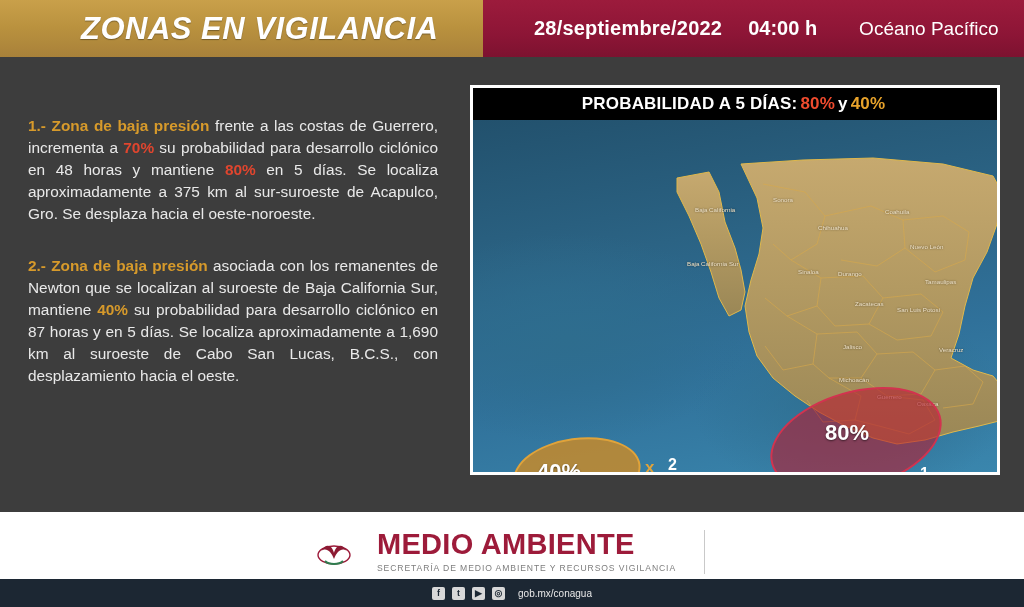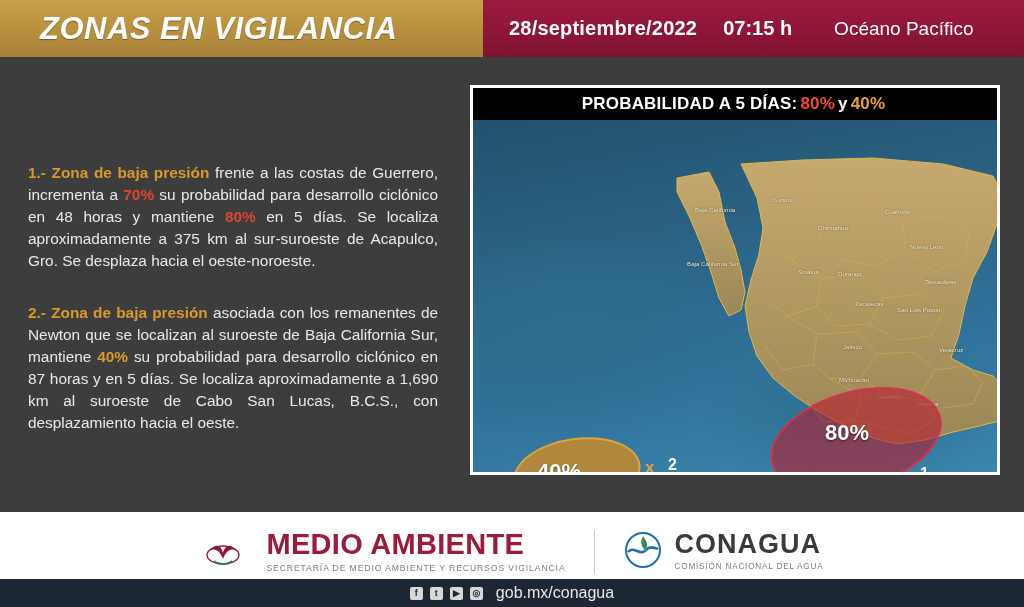--- a/index.html
+++ b/index.html
@@ -25,29 +25,30 @@
   .header-left {
     width: 483px; height: 57px;
     background: linear-gradient(180deg,#c9a04a 0%, #b9913e 50%, #a8813a 100%);
     display: flex; align-items: center;
   }
   .header-title {
     color: #ffffff;
     font-size: 31px;
     font-weight: bold;
     letter-spacing: 0.5px;
-    padding-left: 40px;
+    padding-left: 81px;
     text-shadow: 0 1px 1px rgba(0,0,0,.35);
     font-style: italic;
   }
   .header-right {
     flex: 1; height: 57px;
     background: linear-gradient(180deg,#9c1b3c 0%, #8d1536 60%, #7d1230 100%);
     display: flex; align-items: center;
     color: #ffffff;
+    padding-left: 25px;
   }
   .hr-date {
     font-size: 20px; font-weight: bold; padding-left: 26px; letter-spacing: .2px;
   }
   .hr-time {
     font-size: 20px; font-weight: bold; padding-left: 26px;
   }
   .hr-basin {
     font-size: 19px; padding-left: 42px; text-align: right;
   }
@@ -58,21 +59,20 @@
     top: 57px; left: 0;
     width: 1024px; height: 455px;
     background: #3d3d3d;
   }
 
   
   .text-col {
     position: absolute;
     left: 28px; top: 58px;
     width: 410px;
-    margin-top: 47px;
   }
   .para {
     color: #e9e9e9;
     font-size: 15.4px;
     line-height: 22px;
     text-align: justify;
     margin-bottom: 30px;
   }
   .num { color: #d79a2b; font-weight: bold; }
   .hl-title { color: #d79a2b; font-weight: bold; }
@@ -186,34 +186,34 @@
     background: #1c2733;
     display: flex; align-items: center; justify-content: center;
     gap: 7px;
   }
   .soc {
     width: 13px; height: 13px; border-radius: 2px;
     background: #d8d8d8;
     display: inline-flex; align-items: center; justify-content: center;
     color: #1c2733; font-size: 9px; font-weight: bold;
   }
-  .footbar-text { color: #e8e8e8; font-size: 16px; margin-left: 6px; }
+  .footbar-text { color: #e8e8e8; font-size: 10px; margin-left: 6px; }
 </style>
 </head>
 <body>
 
 <div id="page">
 
   <div class="header">
     <div class="header-left">
       <div class="header-title">ZONAS EN VIGILANCIA</div>
     </div>
     <div class="header-right">
       <div class="hr-date">28/septiembre/2022</div>
-      <div class="hr-time">07:15 h</div>
+      <div class="hr-time">04:00 h</div>
       <div class="hr-basin">Océano Pacífico</div>
     </div>
   </div>
 
   <div class="body-area">
 
     <div class="text-col">
 
       <div class="para">
         <span class="num">1.-</span>
@@ -307,33 +307,20 @@
           <ellipse cx="23" cy="26" rx="16" ry="9" fill="none" stroke="#9d1b3a" stroke-width="1.4"></ellipse>
           <path d="M10,22 C16,12 22,18 23,24 C24,18 30,12 36,22 C31,18 26,22 23,30 C20,22 15,18 10,22 Z" fill="#8c1a33"></path>
           <path d="M14,32 C18,36 28,36 32,32" fill="none" stroke="#2e7d4f" stroke-width="2"></path>
         </svg>
       </div>
       <div class="ma-text">
         <div class="ma-title">MEDIO AMBIENTE</div>
         <div class="ma-sub">SECRETARÍA DE MEDIO AMBIENTE Y RECURSOS VIGILANCIA</div>
       </div>
       <div class="divider"></div>
-      <div class="conagua-block">
-        <div>
-          <svg width="40" height="40" viewBox="0 0 40 40">
-            <circle cx="20" cy="20" r="17" fill="none" stroke="#1f6fa8" stroke-width="2"></circle>
-            <path d="M5,22 C11,15 17,27 23,20 C28,14 33,20 35,18" fill="none" stroke="#1f6fa8" stroke-width="2.6"></path>
-            <path d="M20,6 C24,12 26,16 22,20 C18,16 17,12 20,6 Z" fill="#2e8b57"></path>
-          </svg>
-        </div>
-        <div class="conagua-text">
-          <div class="cn-title">CONAGUA</div>
-          <div class="cn-sub">COMISIÓN NACIONAL DEL AGUA</div>
-        </div>
-      </div>
     </div>
   </div>
 
   <div class="footbar">
     <span class="soc">f</span>
     <span class="soc">t</span>
     <span class="soc">▶</span>
     <span class="soc">◎</span>
     <span class="footbar-text">gob.mx/conagua</span>
   </div>

